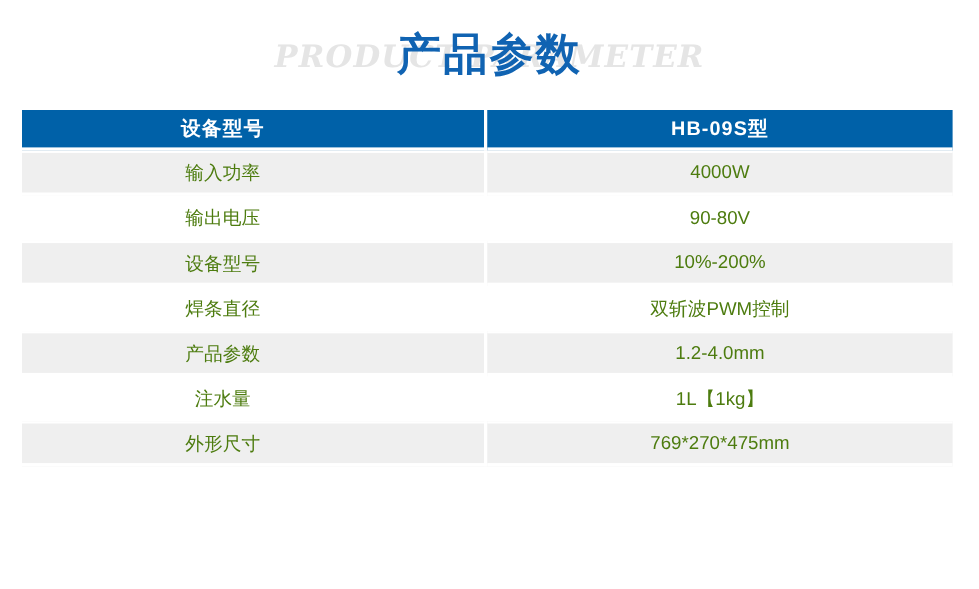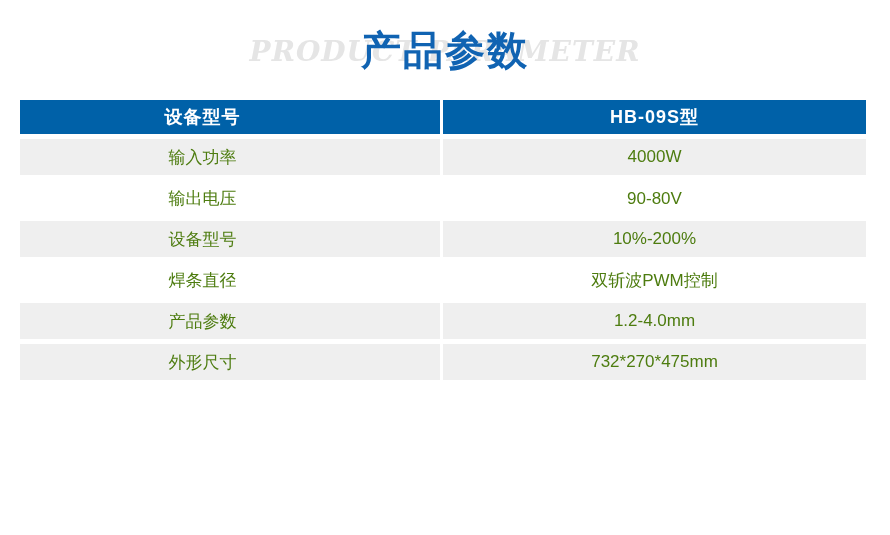--- a/index.html
+++ b/index.html
@@ -116,20 +116,24 @@
         <td>10%-200%</td>
       </tr>
       <tr>
         <td>焊条直径</td>
         <td>双斩波PWM控制</td>
       </tr>
       <tr class="alt">
         <td>产品参数</td>
         <td>1.2-4.0mm</td>
       </tr>
+      <tr>
+        <td>注水量</td>
+        <td>1L【1kg】</td>
+      </tr>
       <tr class="alt">
         <td>外形尺寸</td>
-        <td>732*270*475mm</td>
+        <td>769*270*475mm</td>
       </tr>
     </tbody>
   </table>
 
 </div>
 
 </body></html>

